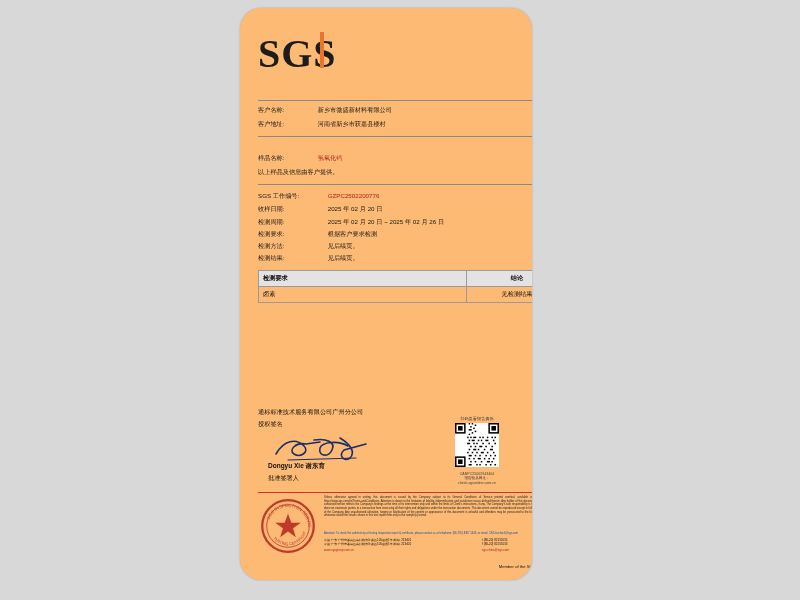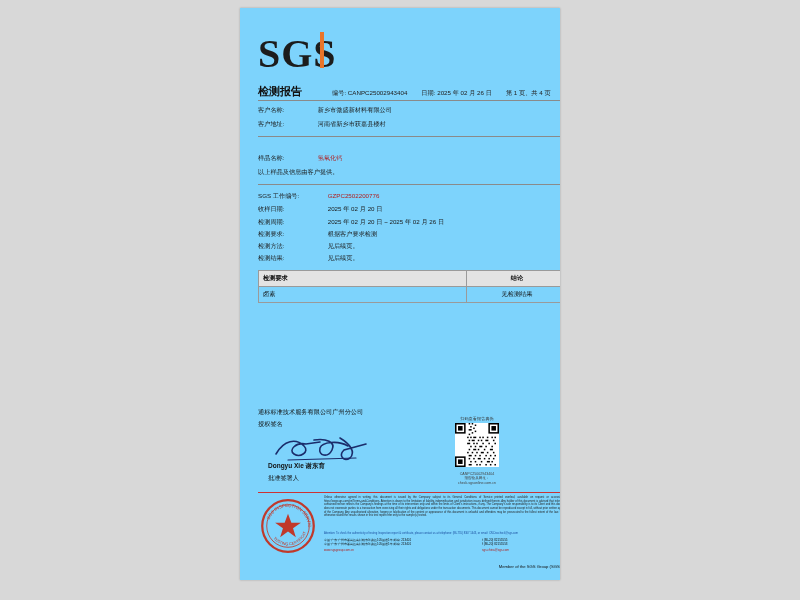--- a/index.html
+++ b/index.html
@@ -8,25 +8,26 @@
     background: #d8d8d8;
     width: 800px;
     height: 600px;
     overflow: hidden;
     font-family: "Liberation Sans", sans-serif;
   }
   .page {
     position: absolute;
     left: 240px;
     top: 8px;
-    width: 320px;
+    width: 292px;
     height: 572px;
-    background: #7dd3fc;
+    background: #fdba74;
     box-shadow: 0 0 2px rgba(0,0,0,0.25);
     overflow: hidden;
+    border-radius: 21px;
   }
   .inner {
     position: absolute;
     left: 0; top: 0;
     width: 344px;
     height: 572px;
   }
   
   .logo {
     position: absolute;
@@ -222,32 +223,20 @@
 </style>
 </head>
 <body>
 
 <div class="page">
   <div class="inner">
 
     <div class="logo">SGS</div>
     <div class="logo-bar"></div>
 
-    <div class="title-row">
-      <div class="doc-title">检测报告</div>
-      <div class="meta">
-        <span>编号:</span>
-        <span class="val">CANPC25002943404</span>
-      </div>
-      <div class="meta">
-        <span>日期:</span>
-        <span class="val">2025 年 02 月 26 日</span>
-      </div>
-      <div class="meta pages">第 1 页、共 4 页</div>
-    </div>
     <div class="rule" style="top:92px"></div>
 
     <div class="kv" style="top:98px;left:18px">
       <span class="k">客户名称:</span>
       <span class="v">新乡市微盛新材料有限公司</span>
     </div>
     <div class="kv" style="top:112px;left:18px">
       <span class="k">客户地址:</span>
       <span class="v">河南省新乡市获嘉县楼村</span>
     </div>

